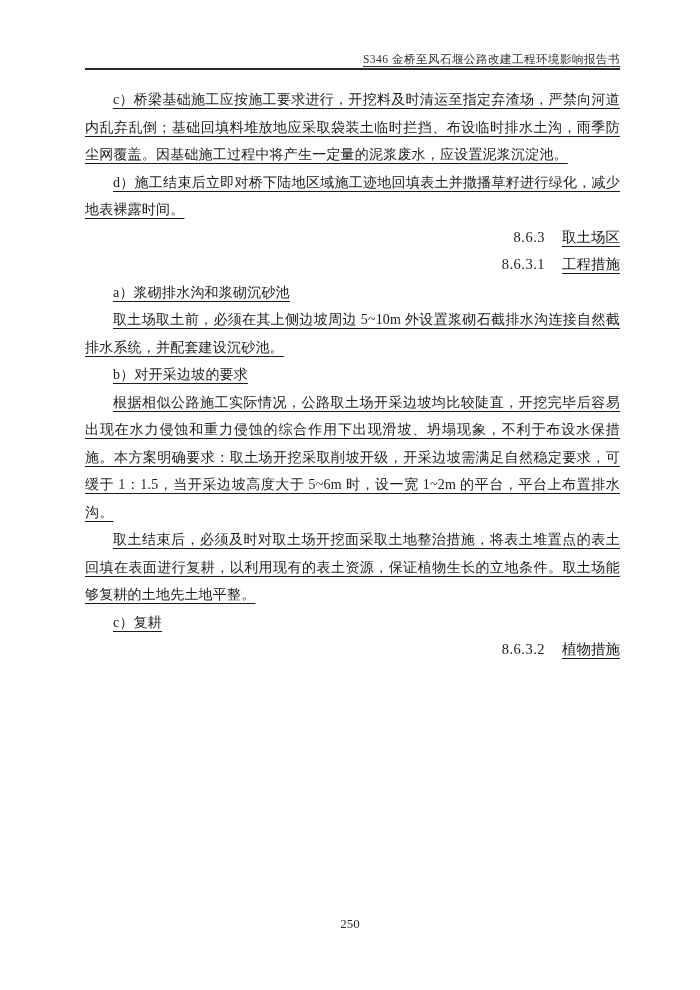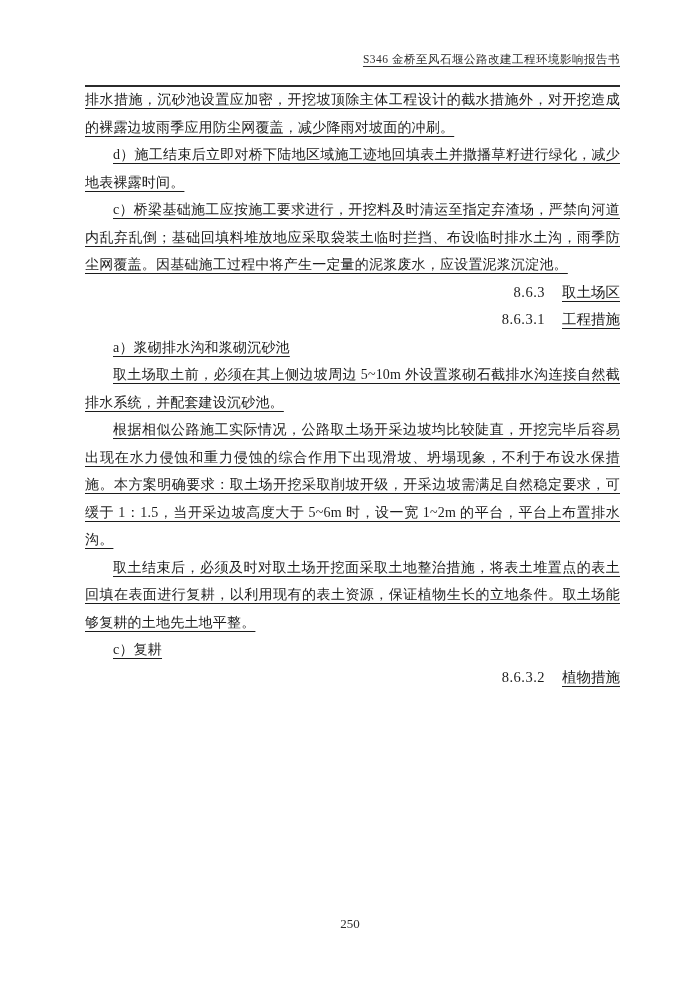--- a/index.html
+++ b/index.html
@@ -17,21 +17,21 @@
     overflow: hidden;
   }
   .header {
     position: absolute;
     left: 85px;
     right: 80px;
     top: 52px;
     text-align: right;
     font-size: 11.5px;
     letter-spacing: 0.5px;
-    padding-bottom: 18px;
+    padding-bottom: 1px;
     border-bottom: 2px solid #2b2b2b;
     color: #2e2e2e;
   }
   .header .header-title {
     text-decoration: underline;
     text-decoration-thickness: 1px;
     text-underline-offset: 3px;
   }
   .content {
     position: absolute;
@@ -82,35 +82,35 @@
 <body>
 
 <div class="page">
 
   <div class="header">
     <span class="header-title">S346 金桥至风石堰公路改建工程环境影响报告书</span>
   </div>
 
   <div class="content">
 
-    <p class="para u">排水措施，沉砂池设置应加密，开挖坡顶除主体工程设计的截水措施外，对开挖造成的裸露边坡雨季应用防尘网覆盖，减少降雨对坡面的冲刷。</p>
+
+    <p class="para u indent">c）桥梁基础施工应按施工要求进行，开挖料及时清运至指定弃渣场，严禁向河道内乱弃乱倒；基础回填料堆放地应采取袋装土临时拦挡、布设临时排水土沟，雨季防尘网覆盖。因基础施工过程中将产生一定量的泥浆废水，应设置泥浆沉淀池。</p>
 
     <p class="para u indent">d）施工结束后立即对桥下陆地区域施工迹地回填表土并撒播草籽进行绿化，减少地表裸露时间。</p>
-
-    <p class="para u indent">c）桥梁基础施工应按施工要求进行，开挖料及时清运至指定弃渣场，严禁向河道内乱弃乱倒；基础回填料堆放地应采取袋装土临时拦挡、布设临时排水土沟，雨季防尘网覆盖。因基础施工过程中将产生一定量的泥浆废水，应设置泥浆沉淀池。</p>
 
 
     <p class="heading"><span class="h-num">8.6.3</span><span class="h-title">取土场区</span></p>
 
     <p class="heading"><span class="h-num">8.6.3.1</span><span class="h-title">工程措施</span></p>
 
     <p class="para u indent">a）浆砌排水沟和浆砌沉砂池</p>
 
     <p class="para u indent">取土场取土前，必须在其上侧边坡周边 5~10m 外设置浆砌石截排水沟连接自然截排水系统，并配套建设沉砂池。</p>
 
+    <p class="para u indent">b）对开采边坡的要求</p>
 
     <p class="para u indent">根据相似公路施工实际情况，公路取土场开采边坡均比较陡直，开挖完毕后容易出现在水力侵蚀和重力侵蚀的综合作用下出现滑坡、坍塌现象，不利于布设水保措施。本方案明确要求：取土场开挖采取削坡开级，开采边坡需满足自然稳定要求，可缓于 1：1.5，当开采边坡高度大于 5~6m 时，设一宽 1~2m 的平台，平台上布置排水沟。</p>
 
     <p class="para u indent">取土结束后，必须及时对取土场开挖面采取土地整治措施，将表土堆置点的表土回填在表面进行复耕，以利用现有的表土资源，保证植物生长的立地条件。取土场能够复耕的土地先土地平整。</p>
 
     <p class="para u indent">c）复耕</p>
 
     <p class="heading"><span class="h-num">8.6.3.2</span><span class="h-title">植物措施</span></p>
 
 

